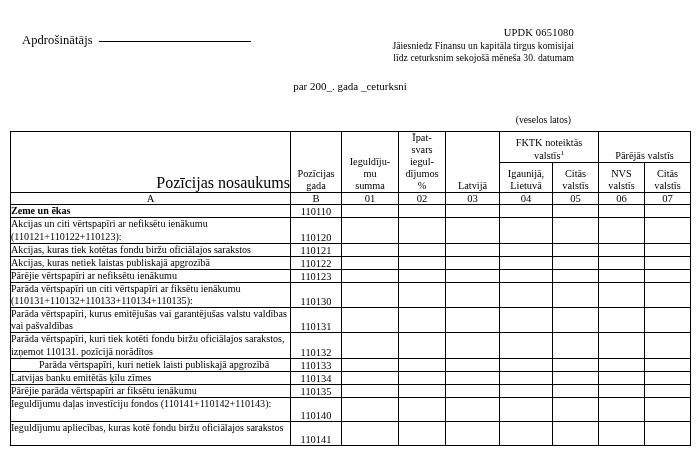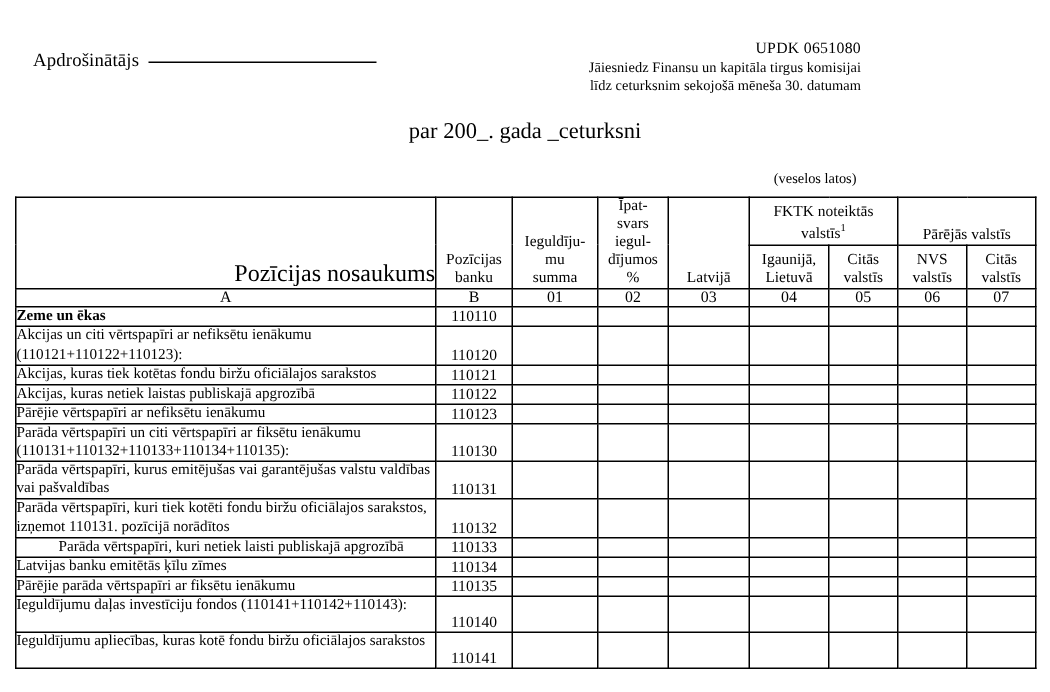--- a/index.html
+++ b/index.html
@@ -56,21 +56,21 @@
     top: 77px;
     width: 700px;
     text-align: center;
   }
   #doc-title {
     font-size: 13.4px;
     font-weight: bold;
     letter-spacing: 0.05px;
   }
   #doc-subtitle {
-    font-size: 15px;
+    font-size: 11px;
     margin-top: 3px;
   }
 
   #units-note {
     position: absolute;
     right: 13px;
     top: 114px;
     font-size: 9.6px;
   }
 
@@ -170,21 +170,21 @@
     <col style="width:54px">
     <col style="width:53px">
     <col style="width:46px">
     <col style="width:46px">
     <col style="width:46px">
   </colgroup>
 
   <thead>
     <tr>
       <th class="name-head" rowspan="2">Pozīcijas nosaukums</th>
-      <th class="hcell hcell-mid" rowspan="2">Pozīcijas banku</th>
+      <th class="hcell hcell-mid" rowspan="2">Pozīcijas gada</th>
       <th class="hcell hcell-mid" rowspan="2">
         <span>Ieguldīju-</span><br>
         <span>mu</span><br>
         <span>summa</span>
       </th>
       <th class="hcell hcell-mid" rowspan="2">
         <span>Īpat-</span><br>
         <span>svars</span><br>
         <span>iegul-</span><br>
         <span>dījumos</span><br>

